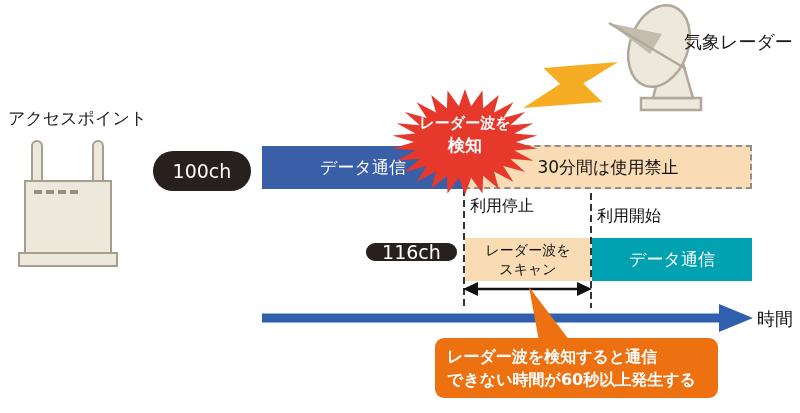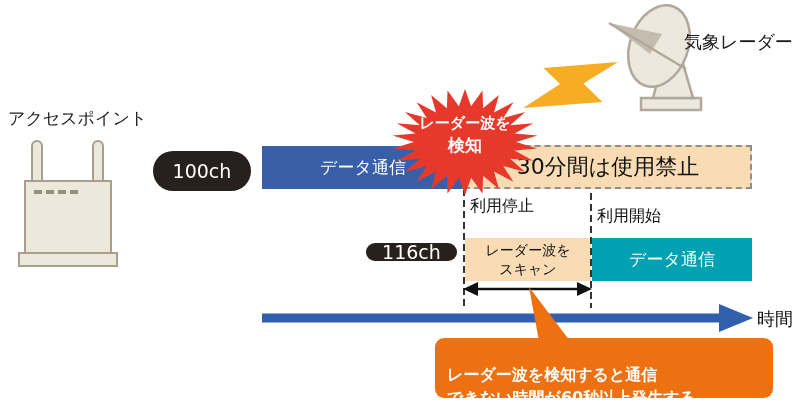--- a/index.html
+++ b/index.html
@@ -10,41 +10,41 @@
   html,body{margin:0;padding:0;background:#fff;}
   #canvas{position:relative;width:800px;height:413px;background:#fff;overflow:hidden;
     font-family:"DejaVu Sans","Liberation Sans",sans-serif;color:#1a1a1a;}
   .abs{position:absolute;}
   .z1{z-index:1;} .z3{z-index:3;}
   #svg-layer{position:absolute;left:0;top:0;z-index:2;pointer-events:none;}
   .bar{box-sizing:border-box;display:flex;align-items:center;justify-content:center;text-align:right;}
   #bar-100{left:262px;top:146px;width:202px;height:43px;background:var(--bar-blue);
     color:#fff;font-size:17px;}
   #ban-box{left:464px;top:145px;width:288px;height:44px;background:var(--box-tan);
-    border:2px dashed #8e8e8e;font-size:22px;color:#111;}
+    border:2px dashed #8e8e8e;font-size:17px;color:#111;}
   #scan-box{left:465px;top:238px;width:126px;height:43px;background:var(--box-tan);
     font-size:14px;color:#111;text-align:center;line-height:1.3;flex-direction:column;}
   #bar-116{left:592px;top:238px;width:160px;height:43px;background:var(--bar-teal);
     color:#fff;font-size:17px;}
   .pill{box-sizing:border-box;display:flex;align-items:center;justify-content:center;
     background:var(--pill-black);color:#fff;border-radius:999px;font-size:19px;}
   #pill-100{left:153px;top:151px;width:98px;height:40px;}
   #pill-116{left:366px;top:243px;width:91px;height:18px;}
   .lbl{font-size:16px;color:#111;white-space:nowrap;}
   #ap-label{left:8px;top:107px;font-size:17px;}
   #radar-label{left:684px;top:30px;font-size:18px;line-height:23px;}
   #stop-label{left:470px;top:196px;}
   #start-label{left:597px;top:206px;}
   #time-label{left:757px;top:307px;font-size:18px;}
   #burst-text{left:395px;top:112px;width:140px;text-align:center;color:#fff;
     font-weight:bold;font-size:15px;line-height:22px;}
   #burst-text .l2{font-size:17px;}
-  #callout{left:435px;top:338px;width:338px;height:60px;background:var(--callout-orange);
+  #callout{left:435px;top:338px;width:283px;height:60px;background:var(--callout-orange);
     border-radius:9px;color:#fff;font-weight:bold;font-size:16px;line-height:23px;
-    padding:25px 0 0 12px;box-sizing:border-box;}
+    padding:7px 0 0 12px;box-sizing:border-box;}
   
   #ap{left:18px;top:140px;width:100px;height:127px;}
   .ap-part{position:absolute;box-sizing:border-box;background:#ece9dc;border:2px solid #a89e8e;}
   .ap-ant{width:12px;height:46px;border-radius:6px 6px 0 0;top:0;}
   #ap-ant-l{left:13px;} #ap-ant-r{left:74px;}
   #ap-body{left:6px;top:40px;width:88px;height:74px;}
   #ap-base{left:0;top:112px;width:100px;height:15px;}
   .ap-led{position:absolute;width:8px;height:4px;background:#978d7d;top:8px;}
 </style>
 </head>

